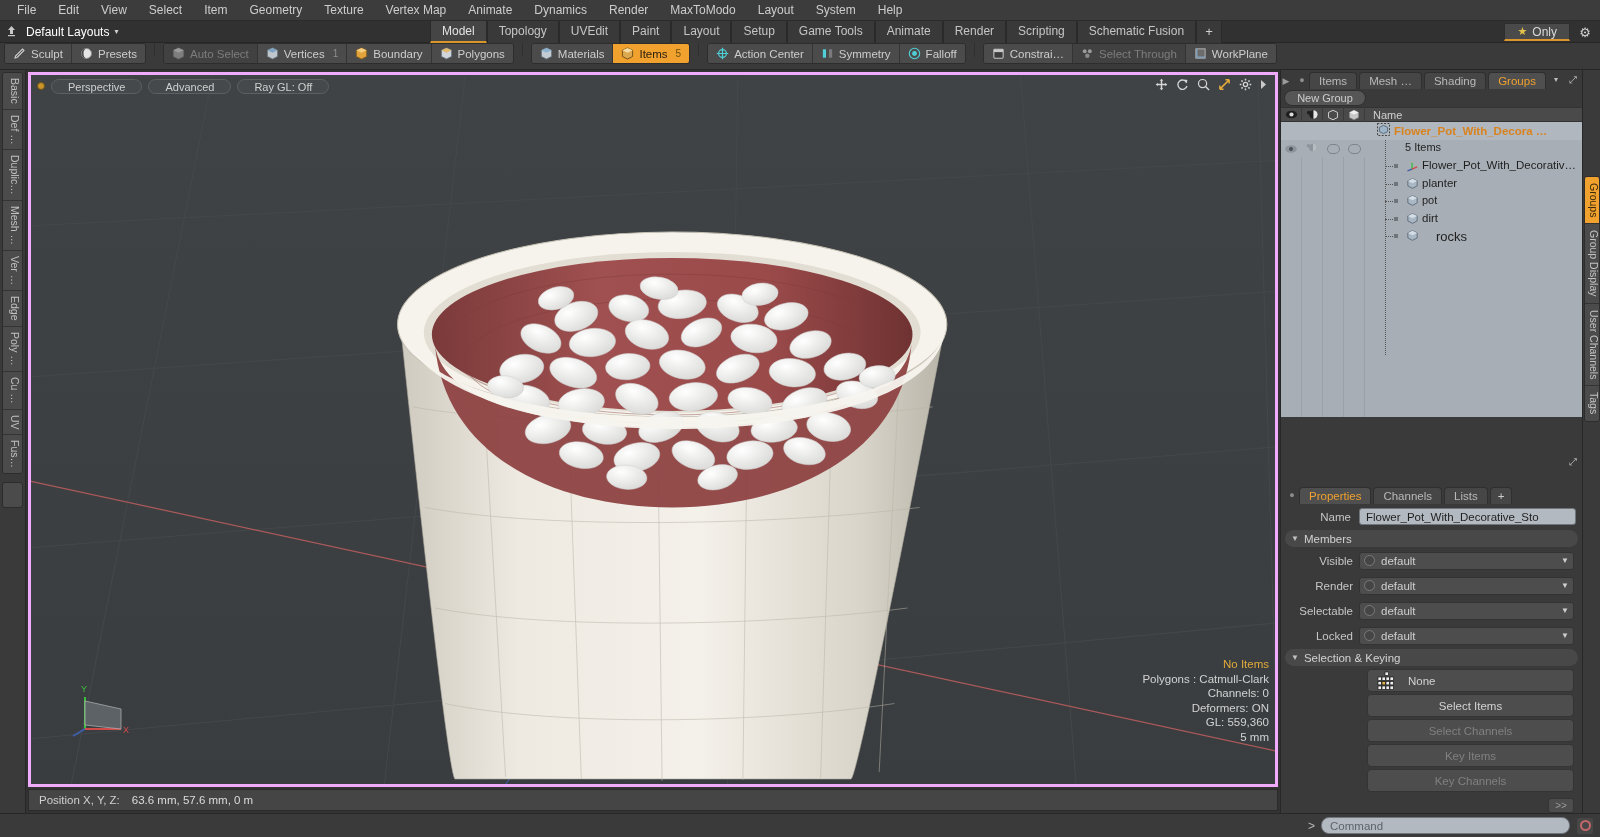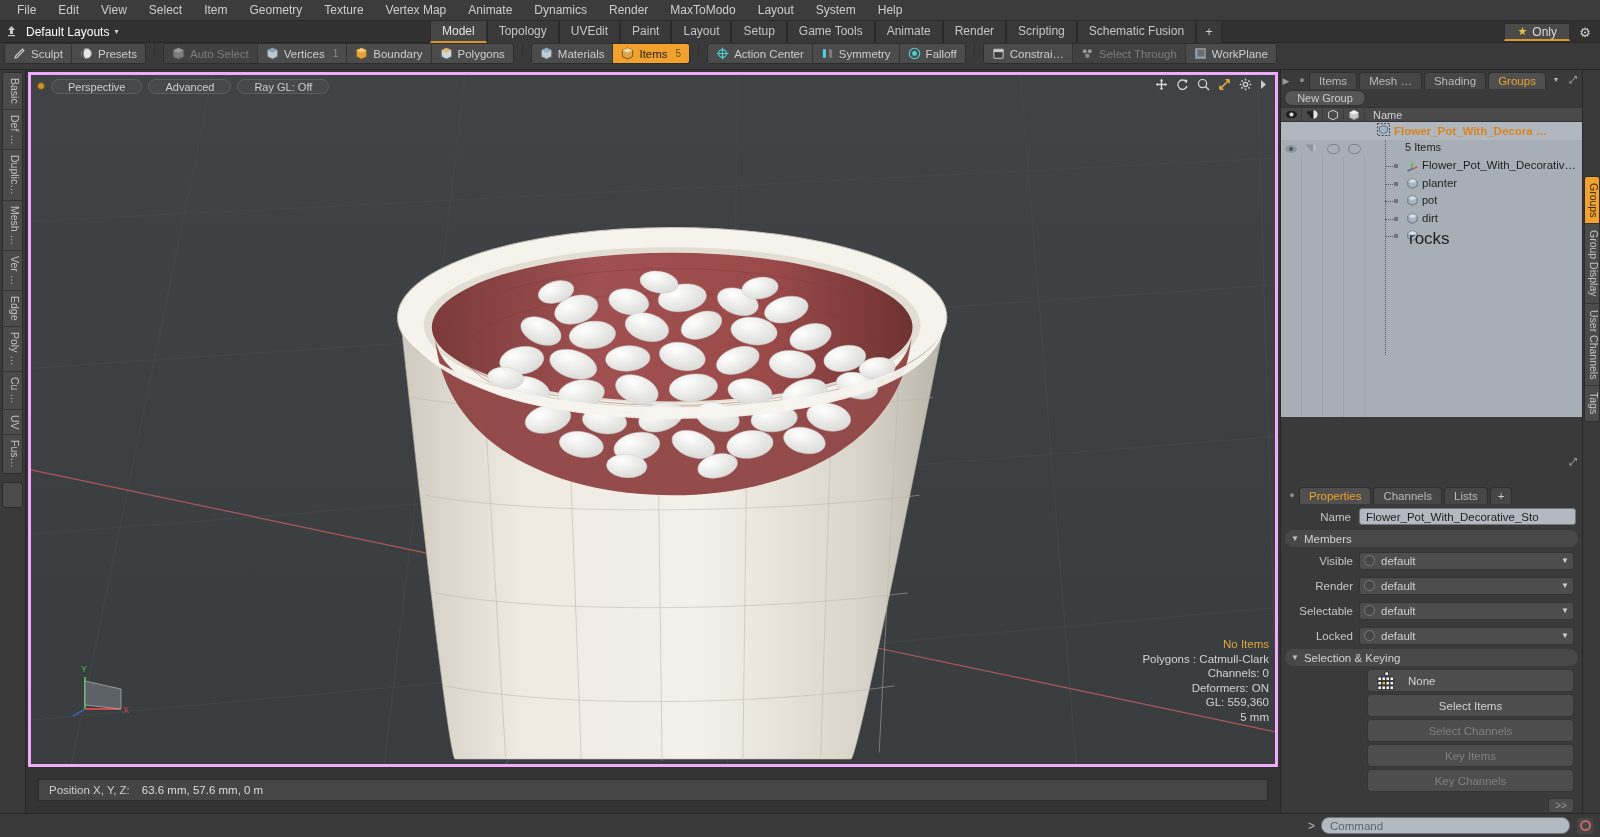--- a/index.html
+++ b/index.html
@@ -99,21 +99,21 @@
     border:1px solid #5c6063; border-radius:8px; background:rgba(80,86,90,.35); text-align:center;
   }
   .vpIcons{ position:absolute; right:8px; top:3px; display:flex; gap:8px; align-items:center; z-index:5;}
   .vpIcons .vi{ color:#d6d6d6; }
 
   .statsbox{ position:absolute; right:6px; bottom:40px; text-align:right; line-height:14.5px; font-size:11.5px; color:#d2d2d2; z-index:4;}
   .statsbox .hl{ color:#e0a93a; }
   .axisgiz{ position:absolute; left:40px; bottom:45px; width:70px; height:60px; z-index:4;}
 
   .statusbar{
-    height:22px; background:#454545; border:1px solid #2b2b2b; margin:12px;
+    height:22px; background:#454545; border:1px solid #2b2b2b; margin:2px;
     display:flex; align-items:center; padding-left:10px; color:#d2d2d2; font-size:11.5px; flex:none;
   }
   .statusbar .lbl{ color:#cfcfcf;}
   .statusbar .val{ margin-left:12px; color:#dcdcdc;}
 
   
   .rightcol{ width:302px; background:#3a3a3a; display:flex; flex-direction:column; flex:none; border-left:1px solid #272727;}
   .rp-arrow{ width:10px; background:#3a3a3a; display:flex; align-items:flex-start; justify-content:center; padding-top:6px; color:#9a9a9a; font-size:9px;}
   .rtop{ display:flex; flex:none; }
   .panelTabs{ height:19px; display:flex; align-items:flex-end; padding-left:4px; background:#3a3a3a; flex:1; }
@@ -763,21 +763,21 @@
 
         <div style="position:absolute;left:0;right:0;top:105px;height:17.5px">
           <div class="dashtick" style="left:104px;top:9px"></div>
           <span class="sqdot" style="position:absolute;left:113px;top:7px"></span>
           <span style="position:absolute;left:125px;top:2px">
             <svg width="13" height="13" viewBox="0 0 14 14">
                 <path d="M7 1.8 L12 4.2 V9.6 L7 12.2 L2 9.6 V4.2 Z" fill="#aab8c6" stroke="#5d6b79"></path>
                 <path d="M7 1.8 L12 4.2 L7 6.6 L2 4.2 Z" fill="#d3dde6"></path>
               </svg>
           </span>
-          <span style="position:absolute;left:128px;top:2px;font-size:17px;color:#1f1f1f;white-space:nowrap">rocks</span>
+          <span style="position:absolute;left:155px;top:2px;font-size:13px;color:#1f1f1f;white-space:nowrap">rocks</span>
         </div>
       </div>
 
       <div class="rpanel2">
         <div class="panelTabs" style="height:19px;margin-top:2px">
           <div class="ptabDot">●</div>
           <div class="ptab active">Properties</div>
           <div class="ptab">Channels</div>
           <div class="ptab">Lists</div>
           <div class="ptab plus">+</div>

